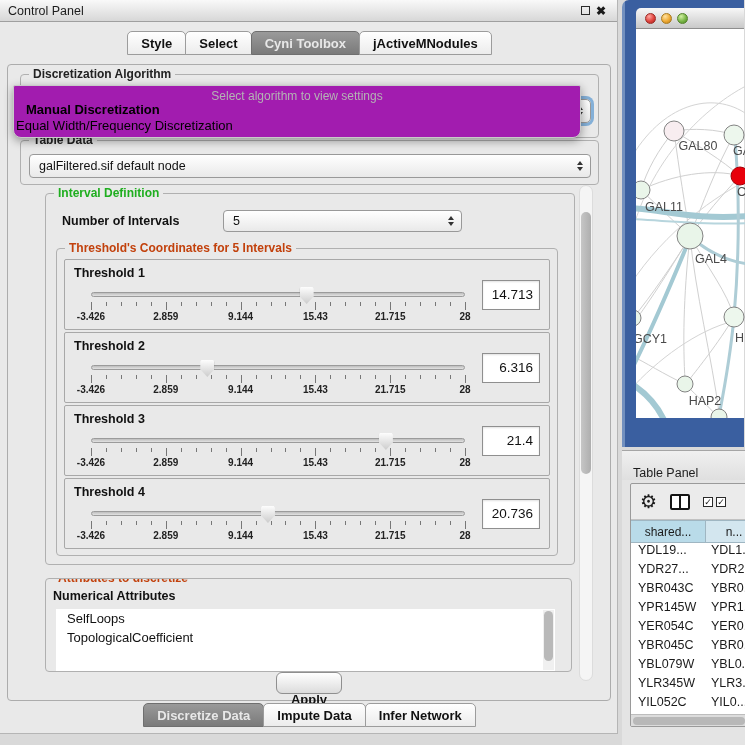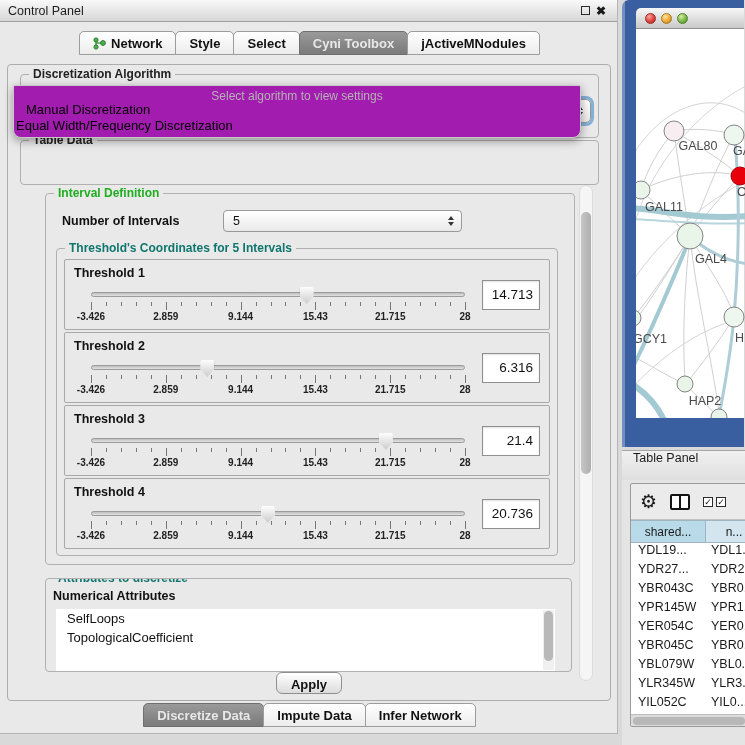--- a/index.html
+++ b/index.html
@@ -26,39 +26,39 @@
   .net-ico { width:13px; height:13px; margin-top:1px; }
 
   
   #content-panel { position:absolute; left:7px; top:64px; width:604px; height:637px;
     background:#e9e9e9; border:1px solid #acacac; border-radius:4px; }
 
   .group { position:absolute; border:1px solid #b0b0b0; border-radius:4px; }
   .legend { position:absolute; top:-8px; left:8px; background:#e9e9e9; padding:0 4px;
     font-size:12px; font-weight:bold; color:#222; line-height:14px; white-space:nowrap; }
   .legend.green { color:#1fae1f; font-weight:bold; }
-  .legend.blue  { color:#0f766e; font-weight:bold; }
+  .legend.blue  { color:#c2410c; font-weight:bold; }
 
   .combo { position:absolute; height:24px; background:linear-gradient(#ffffff,#e9e9e9);
     border:1px solid #999; border-radius:4px; font-size:12.5px; color:#111;
     display:flex; align-items:center; padding:0 18px 0 9px; cursor:pointer; }
   .spinner { position:absolute; right:7px; top:50%; transform:translateY(-50%);
     display:flex; flex-direction:column; gap:2px; }
   .spin-up { width:0; height:0; border-left:3.5px solid transparent; border-right:3.5px solid transparent; border-bottom:4px solid #333; }
   .spin-dn { width:0; height:0; border-left:3.5px solid transparent; border-right:3.5px solid transparent; border-top:4px solid #333; }
 
   
   #disc-group { left:12px; top:9px; width:579px; height:64px; }
   #disc-combo { left:8px; top:24px; right:7px; box-shadow:0 0 0 3px #84b0d8; border-radius:5px; }
   #algo-popup { position:absolute; left:5px; top:20px; width:568px; height:53px; background:#a21caf;
     border:1px solid #c9c9c9; border-radius:2px 2px 8px 8px; box-shadow:0 3px 10px rgba(0,0,0,.38);
     z-index:6; overflow:hidden; }
   #algo-prompt { text-align:center; font-size:12px; color:#b4b4b4; padding-top:3px; height:16px; }
   .algo-item { font-size:13px; color:#000; padding-left:2px; height:16px; line-height:16px; cursor:pointer; }
-  .algo-item.selected { font-weight:normal;padding-left:12px; }
+  .algo-item.selected { font-weight:bold;padding-left:12px; }
 
   
   #tabledata-group { left:12px; top:75px; width:579px; height:45px; }
   #tabledata-combo { left:8px; top:13px; right:7px; }
 
   
   #v-scroll { position:absolute; right:17px; top:120px; width:14px; height:496px;
     background:#f5f5f5; border:1px solid #dcdcdc; border-radius:7px; }
   #v-thumb { position:absolute; left:1px; right:1px; top:26px; height:262px;
     background:linear-gradient(90deg,#c6c6c6,#aeaeae); border-radius:6px; cursor:pointer; }
@@ -93,21 +93,21 @@
   
   #attr-group { left:37px; top:513px; width:527px; height:94px; overflow:hidden; }
   #attr-label { position:absolute; left:7px; top:10px; font-size:12.5px; font-weight:bold; color:#111; }
   #attr-list { position:absolute; left:10px; top:30px; right:16px; height:62px; background:#fff; overflow:hidden; }
   .attr-item { font-size:13px; color:#111; line-height:19px; padding-left:11px; cursor:pointer; }
   #attr-scroll { position:absolute; right:1px; top:1px; width:11px; height:60px; background:#f0f0f0; }
   #attr-thumb { position:absolute; left:1px; right:1px; top:1px; height:50px; background:#b9b9b9; border-radius:5px; cursor:pointer; }
 
   #apply-btn { position:absolute; left:50%; transform:translateX(-50%); top:607px; width:66px; height:22px;
     background:linear-gradient(#ffffff,#dcdcdc); border:1px solid #8f8f8f; border-radius:6px;
-    font-size:13px; font-weight:bold; color:#111; text-align:center; padding-top:4px; cursor:pointer; }
+    font-size:13px; font-weight:bold; color:#111; text-align:center; padding-top:19px; cursor:pointer; }
 
   
   #bottom-tabs { position:absolute; left:0; top:703px; width:618px; display:flex; justify-content:center; }
 
   
   #network-window { position:absolute; left:622px; top:0; width:122px; height:447px;
     background:linear-gradient(90deg,#7290bf 0px,#7290bf 3px,#3a5fa0 3px); border-radius:7px 0 0 0;padding-left:29px; }
   #mac-titlebar { position:absolute; left:14px; top:8px; right:0; height:21px;
     background:linear-gradient(#f7f7f7,#c9c9c9); border-radius:5px 0 0 0; border-bottom:1px solid #8e8e8e;
     display:flex; align-items:center; padding-left:9px; gap:5px; }
@@ -115,21 +115,21 @@
   .light.red    { background:radial-gradient(circle at 35% 28%, #ffa6a0, #e0443e 55%, #a6241f); border:0.5px solid #9a2a24; }
   .light.yellow { background:radial-gradient(circle at 35% 28%, #ffe2a0, #eea934 55%, #b87a14); border:0.5px solid #a87a1e; }
   .light.green  { background:radial-gradient(circle at 35% 28%, #d2f0a2, #7ab648 55%, #4d8a22); border:0.5px solid #53822a; }
   #net-canvas { position:absolute; left:14px; top:29px; right:0; height:389px; background:#fff; cursor:crosshair; }
   #net-canvas svg { display:block; }
 
   
   #table-panel-section { position:absolute; left:622px; top:450px; width:123px; height:295px; background:#e4e4e4; }
   #tp-header { position:absolute; left:0; top:0; right:0; height:30px;
     background:linear-gradient(#f0f0f0,#dfdfdf); border-top:1px solid #a5a5a5;
-    display:flex; align-items:flex-start; padding-left:11px; font-size:12.5px; color:#1c1c1c; }
+    display:flex; align-items:flex-end; padding-left:11px; font-size:12.5px; color:#1c1c1c; }
   #tp-panel { position:absolute; left:8px; top:33px; width:134px; height:244px;
     background:#ebebeb; border:1px solid #9a9a9a; border-radius:2px; overflow:hidden; }
   #tp-toolbar { position:absolute; left:0; top:0; right:0; height:36px; display:flex; align-items:center;
     gap:13px; padding-left:9px; border-bottom:1px solid #c2c2c2; }
   #gear-glyph { font-size:19px; color:#1a1a1a; line-height:19px; cursor:pointer; }
   #split-icn { width:20px; height:16px; border:2px solid #141414; border-radius:2px; position:relative; cursor:pointer; background:#fff; }
   #split-icn::after { content:""; position:absolute; left:7px; top:0; bottom:0; width:2px; background:#141414; }
   .chk-pair { display:flex; gap:3px; cursor:pointer; }
   .chk { width:10px; height:10px; border:1.5px solid #2a2a2a; font-size:9px; line-height:9px; text-align:center; color:#1a1a1a; background:#fff; }
   #tp-table { position:absolute; left:0; top:36px; right:0; bottom:12px; overflow:hidden; }
@@ -151,30 +151,20 @@
 <div id="control-panel">
 
   <div id="cp-titlebar">
     <span id="cp-title">Control Panel</span>
     <span class="tb-icon"><span class="float-square"></span></span>
     <span class="tb-icon" style="font-weight:bold;">✖</span>
   </div>
 
   <div id="top-tabs">
     <div class="tab">
-      <svg class="net-ico" viewBox="0 0 13 13">
-        <line x1="3" y1="3" x2="3" y2="10" stroke="#3a9e3a" stroke-width="1.4"></line>
-        <line x1="3" y1="6" x2="10" y2="6" stroke="#3a9e3a" stroke-width="1.4"></line>
-        <circle cx="3" cy="3" r="2.1" fill="#4db04d" stroke="#2e7d2e"></circle>
-        <circle cx="3" cy="10" r="2.1" fill="#4db04d" stroke="#2e7d2e"></circle>
-        <circle cx="10" cy="6" r="2.4" fill="#4db04d" stroke="#2e7d2e"></circle>
-      </svg>
-      <span>Network</span>
-    </div>
-    <div class="tab">
         <span>Style</span>
       </div>
     <div class="tab">
         <span>Select</span>
       </div>
     <div class="tab active">
         <span>Cyni Toolbox</span>
       </div>
     <div class="tab">
         <span>jActiveMNodules</span>
@@ -194,20 +184,27 @@
     </div>
 
     <div id="algo-popup">
       <div id="algo-prompt">Select algorithm to view settings</div>
       <div class="algo-item selected">Manual Discretization</div>
       <div class="algo-item">Equal Width/Frequency Discretization</div>
     </div>
 
     <div class="group" id="tabledata-group">
       <span class="legend">Table Data</span>
+      <div class="combo" id="tabledata-combo">
+        <span>galFiltered.sif default node</span>
+        <div class="spinner">
+            <div class="spin-up"></div>
+            <div class="spin-dn"></div>
+          </div>
+      </div>
     </div>
 
     <div class="group" id="interval-group">
       <span class="legend green">Interval Definition</span>
       <div id="num-row">
         <span id="num-label">Number of Intervals</span>
         <div class="combo" id="num-combo">
           <span>5</span>
           <div class="spinner">
               <div class="spin-up"></div>

